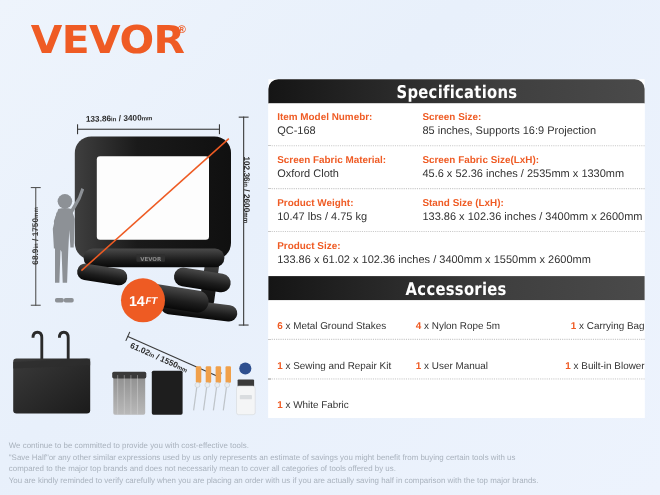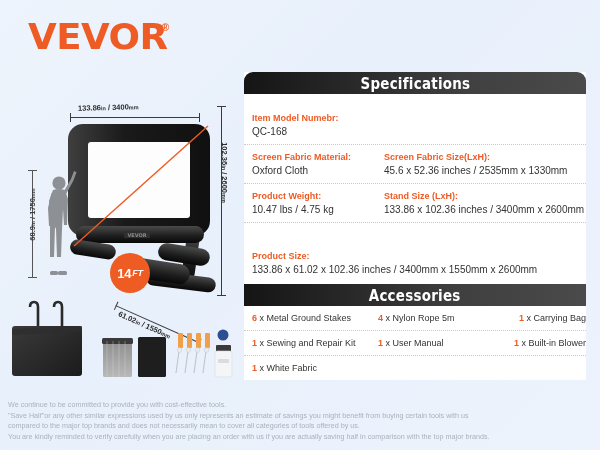--- a/index.html
+++ b/index.html
@@ -258,29 +258,29 @@
   .panel-header .title {
     color: #ffffff;
     font-family: "DejaVu Sans", sans-serif;
     font-weight: bold;
     font-size: 16px;
     transform: scaleX(0.84);
     letter-spacing: 0.3px;
   }
 
   .spec-body {
-    padding: 12px 0 2px 0;
+    padding: 0 0 2px 0;
     background: #fff;
   }
   .spec-row {
     display: flex;
     border-bottom: 1px dotted #c9c9c9;
     padding: 6px 0 6px 8px;
   }
-  .spec-row.last { border-bottom: none; margin-top: 21px; }
+  .spec-row.last { border-bottom: none; }
   .spec-cell { padding-right: 6px; }
   .spec-cell.c1 { width: 126px; flex: 0 0 126px; }
   .spec-cell.c2 { flex: 1 1 auto; }
   .spec-cell.full { width: 100%; }
   .spec-label {
     color: #ef5b24;
     font-size: 9px;
     font-weight: bold;
     line-height: 13px;
     white-space: nowrap;
@@ -289,21 +289,21 @@
     color: #333333;
     font-size: 10px;
     line-height: 13px;
     white-space: nowrap;
   }
 
   .acc-body { background: #fff; }
   .acc-row {
     display: flex;
     border-bottom: 1px dotted #c9c9c9;
-    padding: 5px 0 5px 8px;
+    padding: 16px 0 5px 8px;
   }
   .acc-row.last { border-bottom: none; }
   .acc-item {
     font-size: 9px;
     color: #333;
     line-height: 14px;
     white-space: nowrap;
   }
   .acc-item.a1 { width: 126px; flex: 0 0 126px; }
   .acc-item.a2 { width: 106px; flex: 0 0 106px; }
@@ -500,20 +500,24 @@
   <div class="panel-header">
     <span class="title">Specifications</span>
   </div>
   <div class="spec-body">
 
     <div class="spec-row">
       <div class="spec-cell c1">
         <div class="spec-label">Item Model Numebr:</div>
         <div class="spec-value">QC-168</div>
       </div>
+      <div class="spec-cell c2">
+        <div class="spec-label">Screen Size:</div>
+        <div class="spec-value">85 inches, Supports 16:9 Projection</div>
+      </div>
     </div>
 
     <div class="spec-row">
       <div class="spec-cell c1">
         <div class="spec-label">Screen Fabric Material:</div>
         <div class="spec-value">Oxford Cloth</div>
       </div>
       <div class="spec-cell c2">
         <div class="spec-label">Screen Fabric Size(LxH):</div>
         <div class="spec-value">45.6 x 52.36 inches / 2535mm x 1330mm</div>

